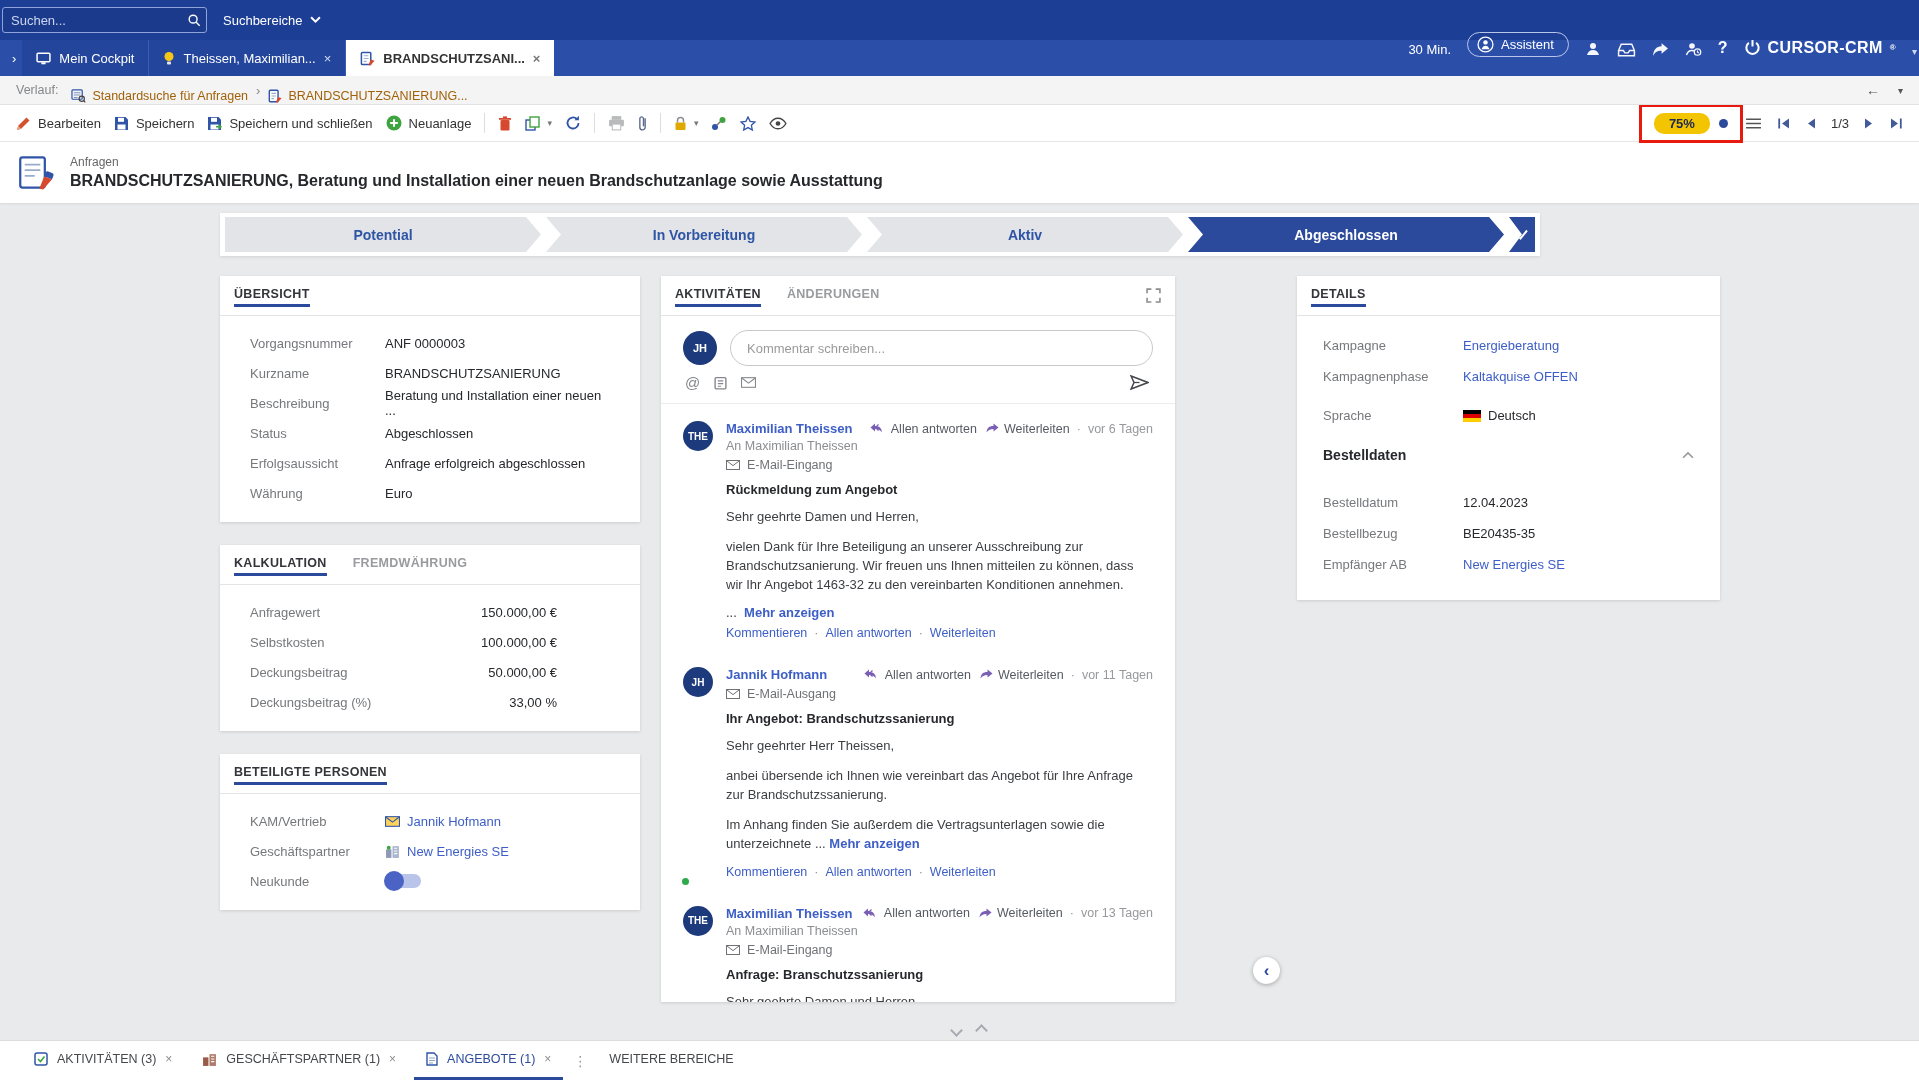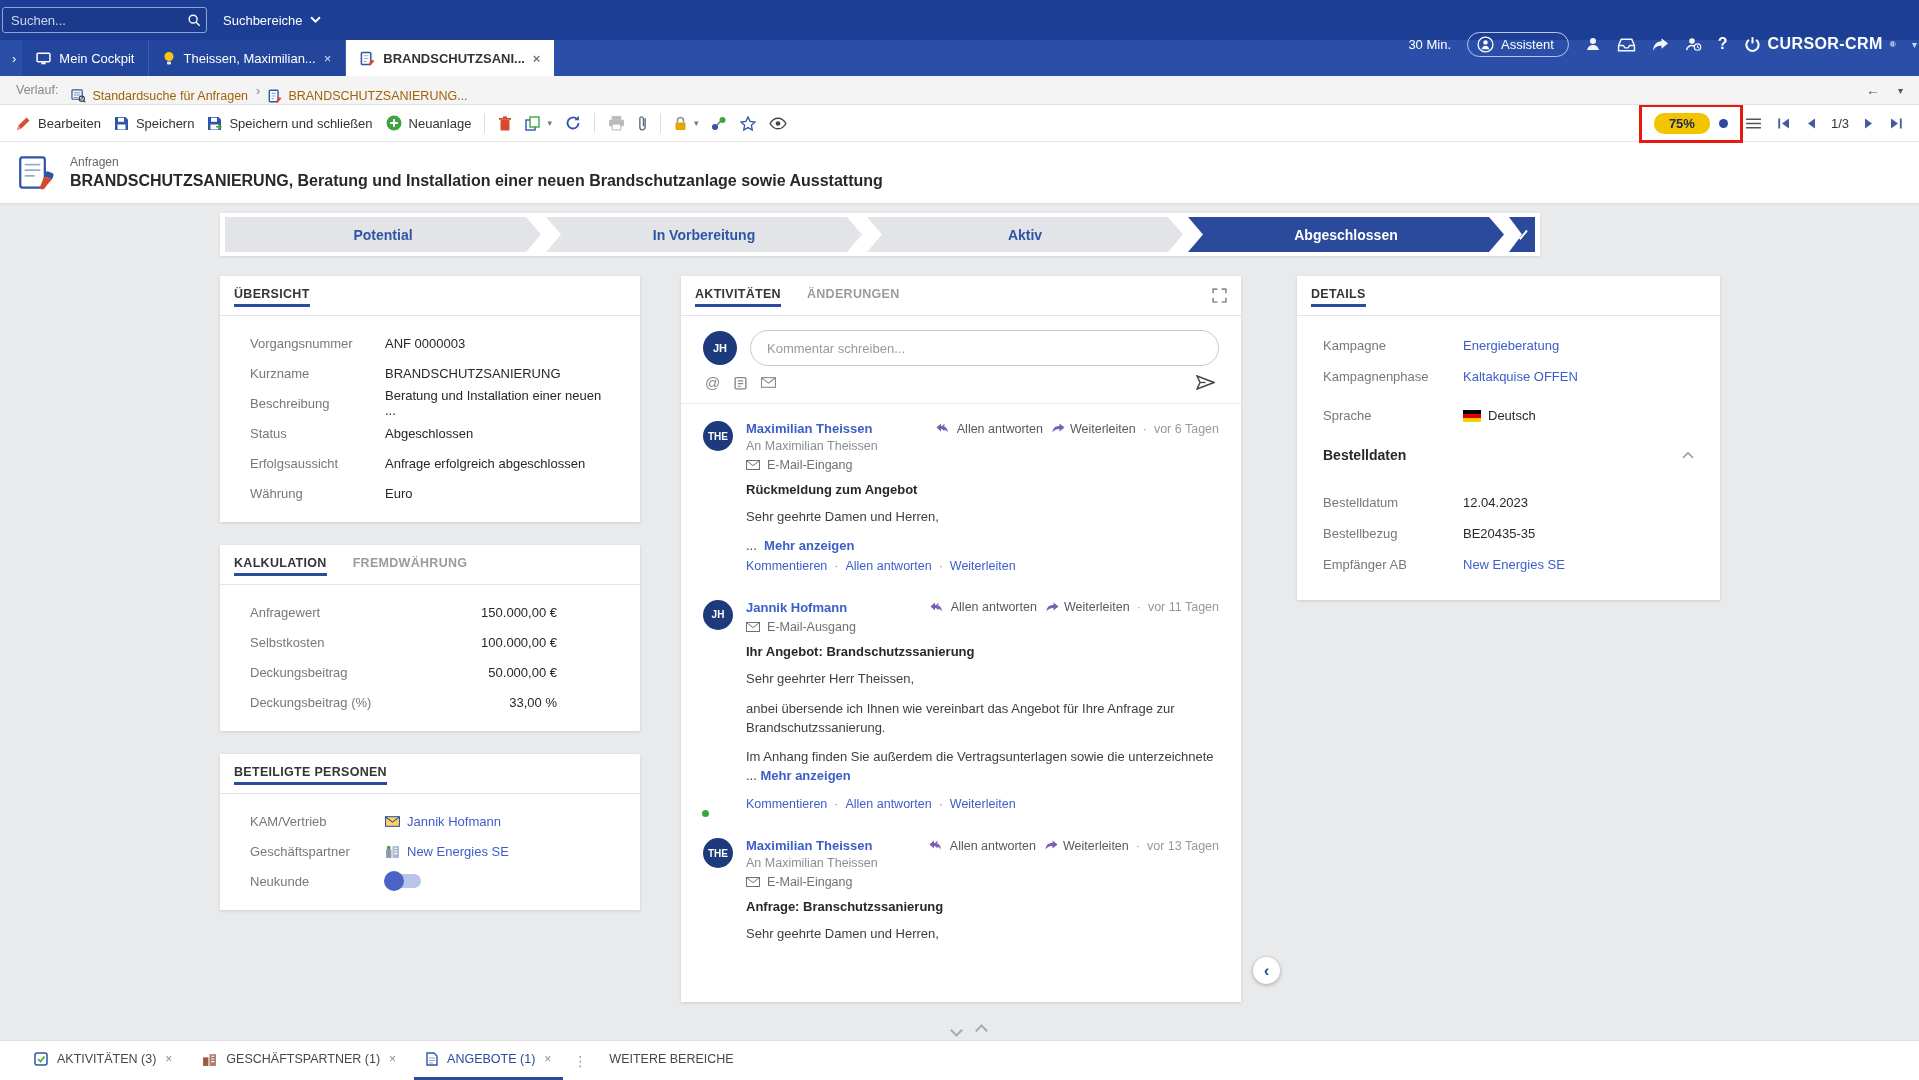--- a/index.html
+++ b/index.html
@@ -6,21 +6,21 @@
   html,body { width:1919px; height:1080px; }
   body { font-family:"Liberation Sans", sans-serif; background:#e9eaec; position:relative; overflow:hidden; color:#26282c; }
   .ic { display:inline-block; vertical-align:middle; flex:none; }
 
   
   .topbar { position:absolute; top:0; left:0; right:0; height:40px; background:#1d3e95; display:flex; align-items:center; padding:0 2px; color:#fff; z-index:30; }
   .searchbox { display:flex; align-items:center; width:205px; height:26px; border:1px solid #8fa3d9; border-radius:3px; background:#1b3a8c; padding:0 8px; }
   .searchbox input { flex:1; background:transparent; border:none; outline:none; color:#fff; font-size:13px; }
   .searchbox input::placeholder { color:#cdd6f0; }
   .searchareas { display:flex; align-items:center; gap:7px; margin-left:16px; font-size:13px; cursor:pointer; }
-  .topbar-right { margin-left:auto; display:flex; align-items:center; gap:16px;margin-top:48px; }
+  .topbar-right { margin-left:auto; display:flex; align-items:flex-end; gap:16px;margin-top:48px; }
   .timer { font-size:13px; }
   .assistant-btn { display:flex; align-items:center; gap:7px; border:1px solid #b9c6ea; border-radius:14px; padding:3px 14px 3px 9px; font-size:13px; background:transparent; color:#fff; cursor:pointer; }
   .tb-icon { opacity:.95; cursor:pointer; }
   .help { font-size:16px; font-weight:bold; cursor:pointer; }
   .brand { display:flex; align-items:center; gap:7px; font-size:16px; font-weight:bold; letter-spacing:.4px; }
   .brand sup { font-size:8px; }
   .brand-caret { font-size:10px; color:#cdd6f0; cursor:pointer; }
 
   
   .tabbar { position:absolute; top:40px; left:0; right:0; height:36px; background:#2b4fa9; display:flex; align-items:stretch; padding-left:6px; z-index:29; }
@@ -67,21 +67,21 @@
            clip-path:polygon(0 0, 100% 0, 100% 100%, 0 100%, 13px 50%); cursor:pointer; }
 
   
   .panel { background:#fff; box-shadow:0 1px 3px rgba(0,0,0,.13); }
   .ptabs { display:flex; align-items:stretch; gap:26px; height:40px; border-bottom:1px solid #e4e4e4; padding:8px 14px; }
   .ptab { display:flex; align-items:center; font-size:12.5px; font-weight:bold; letter-spacing:.3px; color:#9a9b9e; border-bottom:3px solid transparent; cursor:pointer; }
   .ptab.active { color:#33353a; border-color:#2b4a9b; }
   .ptab-right { margin-left:auto; display:flex; align-items:center; }
 
   .col-left  { position:absolute; top:276px; left:220px;  width:420px; display:flex; flex-direction:column; gap:23px; z-index:4; }
-  .col-mid   { position:absolute; top:276px; left:661px;  width:560px; height:726px; z-index:4;margin-left:20px; }
+  .col-mid   { position:absolute; top:276px; left:661px;  width:514px; height:726px; z-index:4; }
   .col-right { position:absolute; top:276px; left:1297px; width:423px; z-index:4; }
 
   .pbody { padding:12px 30px 14px; }
   .frow { display:flex; align-items:center; height:30px; font-size:13px; }
   .flabel { width:135px; color:#76787c; flex:none; }
   .fvalue { color:#26282c; }
   .fvalue.num { width:172px; text-align:right; }
   .link { color:#3d5ec6; text-decoration:none; cursor:pointer; }
   .vlink { display:flex; align-items:center; gap:7px; }
 
@@ -566,20 +566,21 @@
           <div class="to-line">An Maximilian Theissen</div>
           <div class="type-line">
             <svg class="ic" width="14" height="10" viewBox="0 0 14 10">
                 <rect x="0.5" y="0.5" width="13" height="9" fill="none" stroke="#6f7175"></rect>
                 <path d="M1 1l6 4.6L13 1" fill="none" stroke="#6f7175"></path>
               </svg>
             <span>E-Mail-Eingang</span>
           </div>
           <div class="subject">Rückmeldung zum Angebot</div>
           <div class="bodyp">Sehr geehrte Damen und Herren,</div>
+          <div class="bodyp">vielen Dank für Ihre Beteiligung an unserer Ausschreibung zur Brandschutzsanierung. Wir freuen uns Ihnen mitteilen zu können, dass wir Ihr Angebot 1463-32 zu den vereinbarten Konditionen annehmen.</div>
           <div class="more-line"><span>...</span>&nbsp; <span class="more">Mehr anzeigen</span></div>
           <div class="factions">
             <a class="link">Kommentieren</a><a class="link">Allen antworten</a><a class="link">Weiterleiten</a>
           </div>
         </div>
       </div>
 
       <div class="fitem">
         <span class="av-wrap">
           <span class="avatar av-sm">JH</span>

